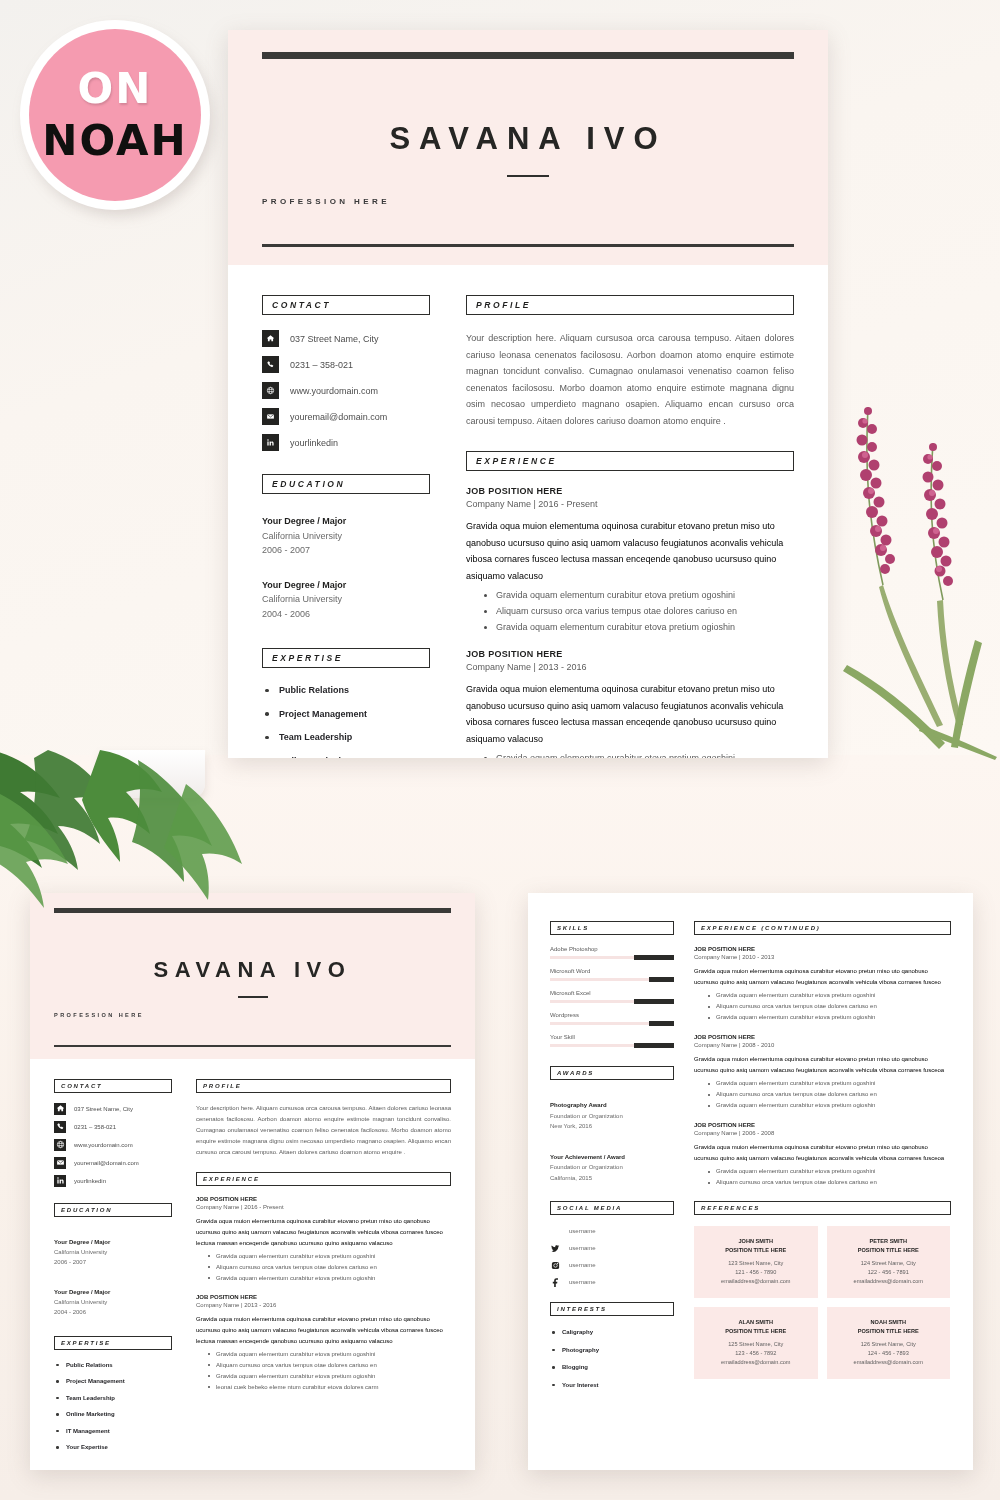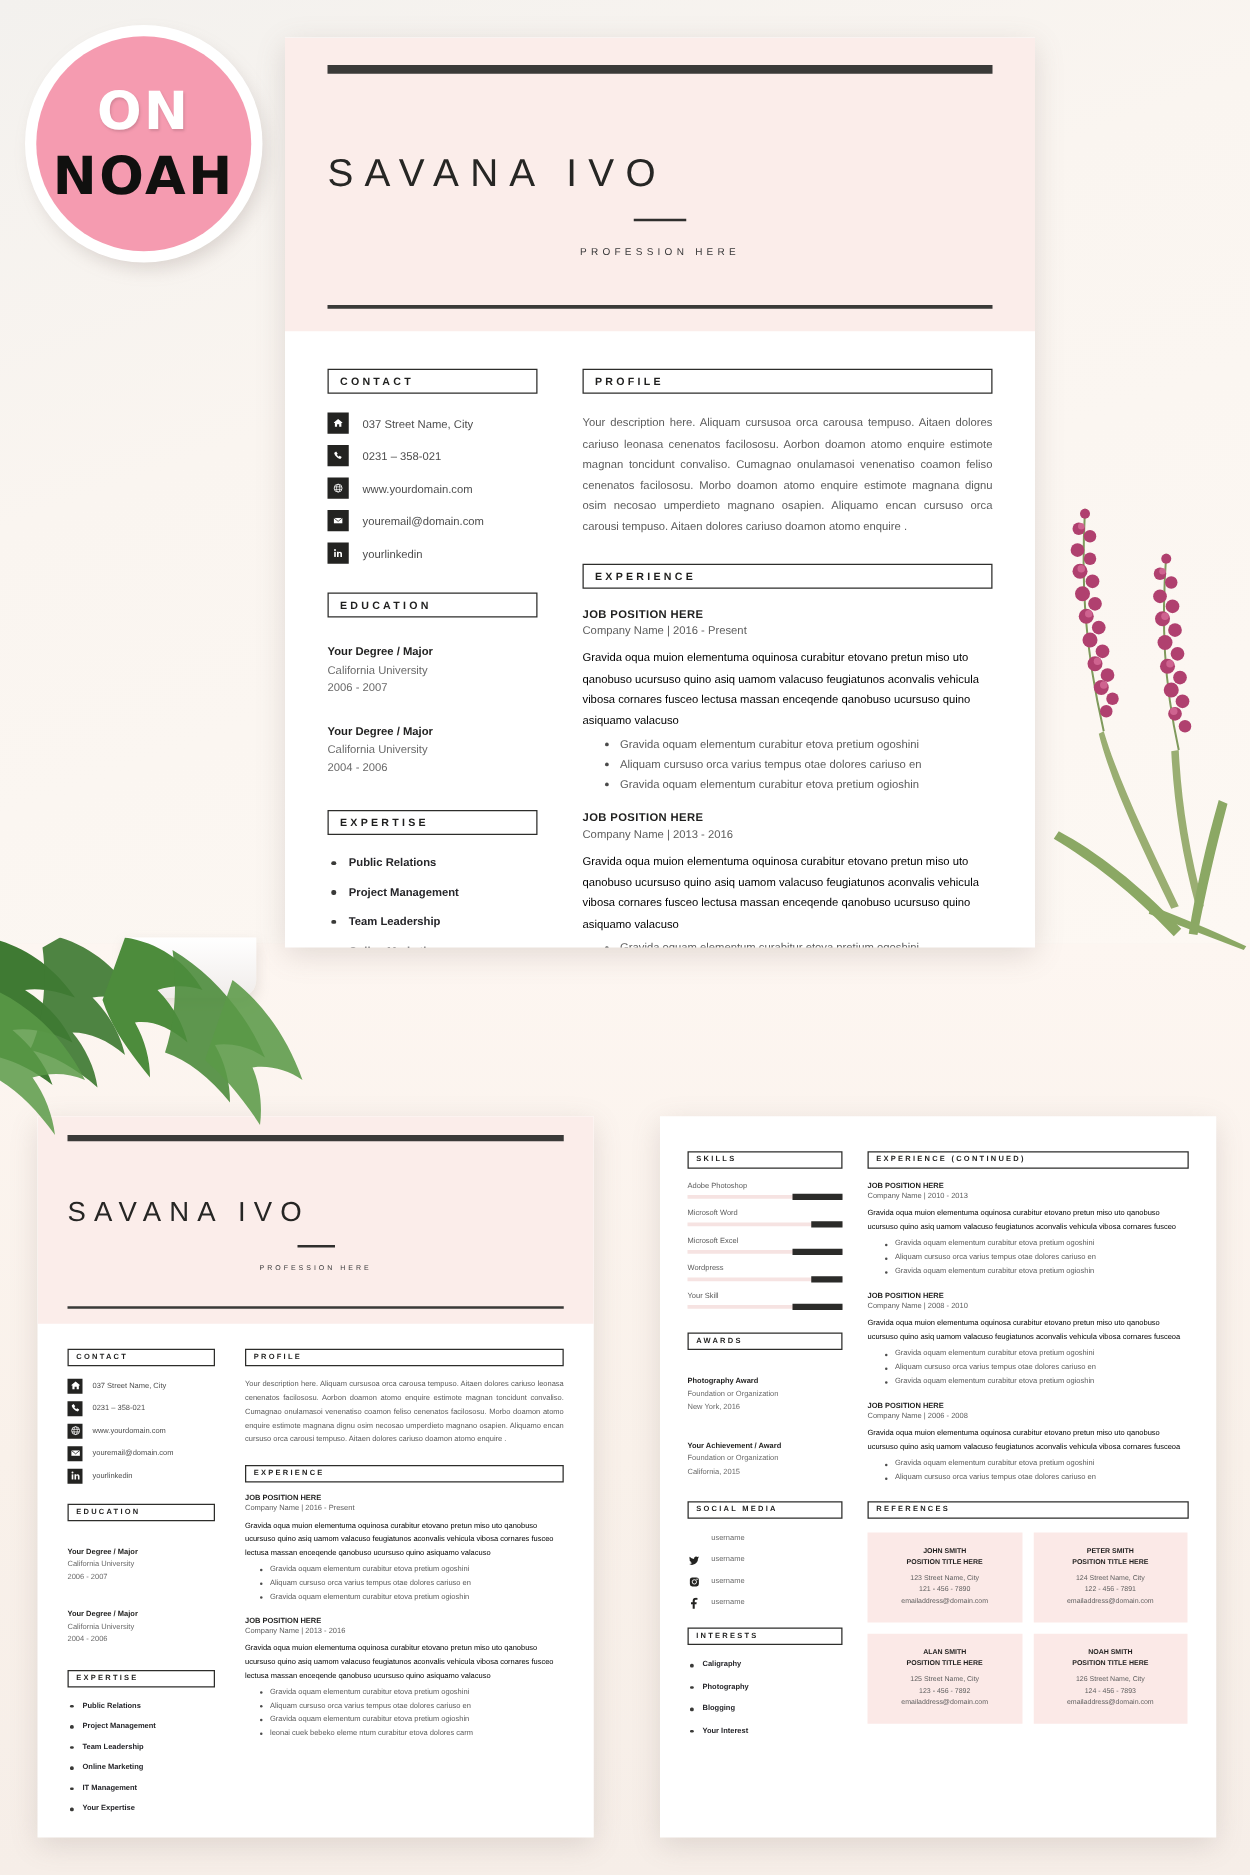--- a/index.html
+++ b/index.html
@@ -54,29 +54,29 @@
     border-radius:0 0 14px 14px;
     box-shadow:0 5px 10px rgba(140,130,125,0.22);
     z-index:20;
   }
 
   
   .page { background:#ffffff; position:absolute; box-shadow:0 6px 22px rgba(120,105,100,0.20); }
 
   .hdr { background:#fbedea; width:100%; }
   .hdr-rule-top { background:#3a3a38; }
-  .hdr-name { text-align:left; color:#262624; font-weight:400; }
+  .hdr-name { text-align:center; color:#262624; font-weight:700; }
   .hdr-dash { background:#2f2f2d; margin:0 auto; }
-  .hdr-prof { text-align:center; color:#39393a; font-weight:400; }
+  .hdr-prof { text-align:left; color:#39393a; font-weight:700; }
   .hdr-rule-bot { background:#3a3a38; }
 
   .sec-title-box {
     border:1px solid #2d2d2b; display:flex; align-items:center;
   }
-  .sec-title { font-weight:700; color:#1f1f1e; }
+  .sec-title { font-weight:700; color:#1f1f1e;font-style:italic; }
 
   .body-txt { color:#5b5b5b; text-align:justify; }
   .lbl-bold { font-weight:700; color:#1f1f1e;margin-top:20px; }
   .lbl-sub  { color:#6a6a6a; }
 
   ul.bul { list-style:none; }
   ul.bul li { position:relative; color:#5b5b5b; }
   ul.bul li::before {
     content:""; position:absolute; background:#3a3a38; border-radius:50%;
   }

